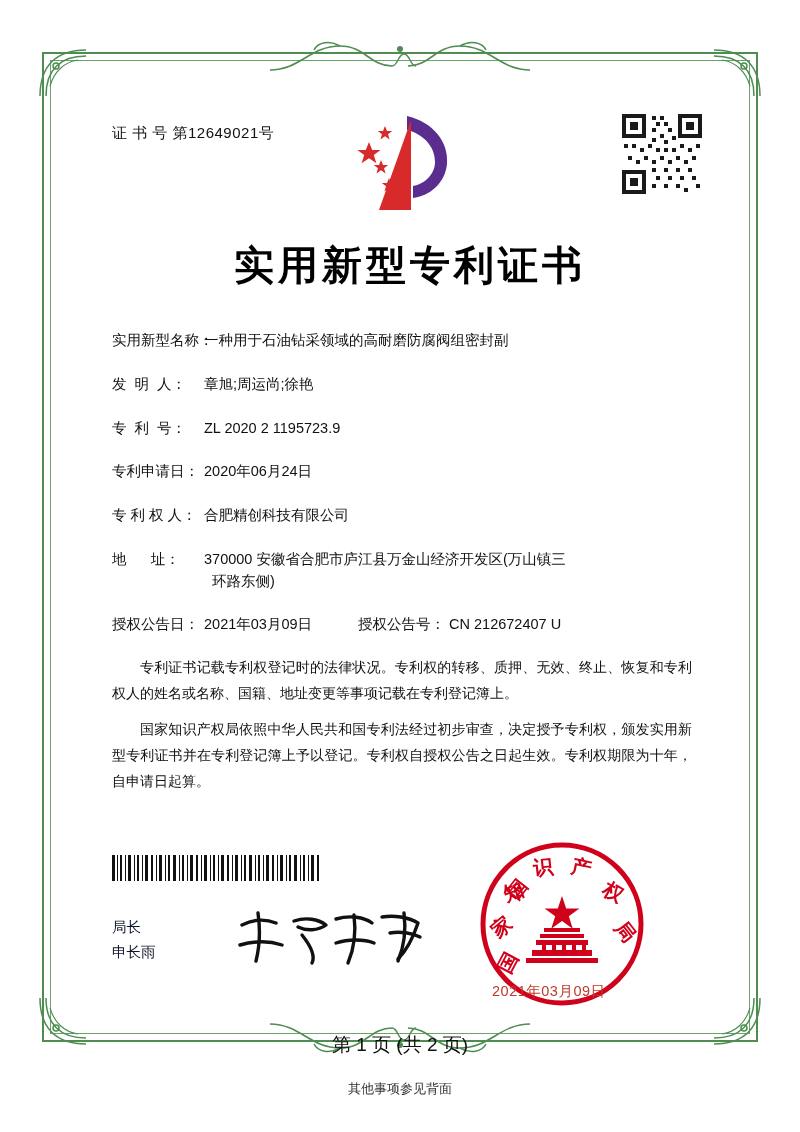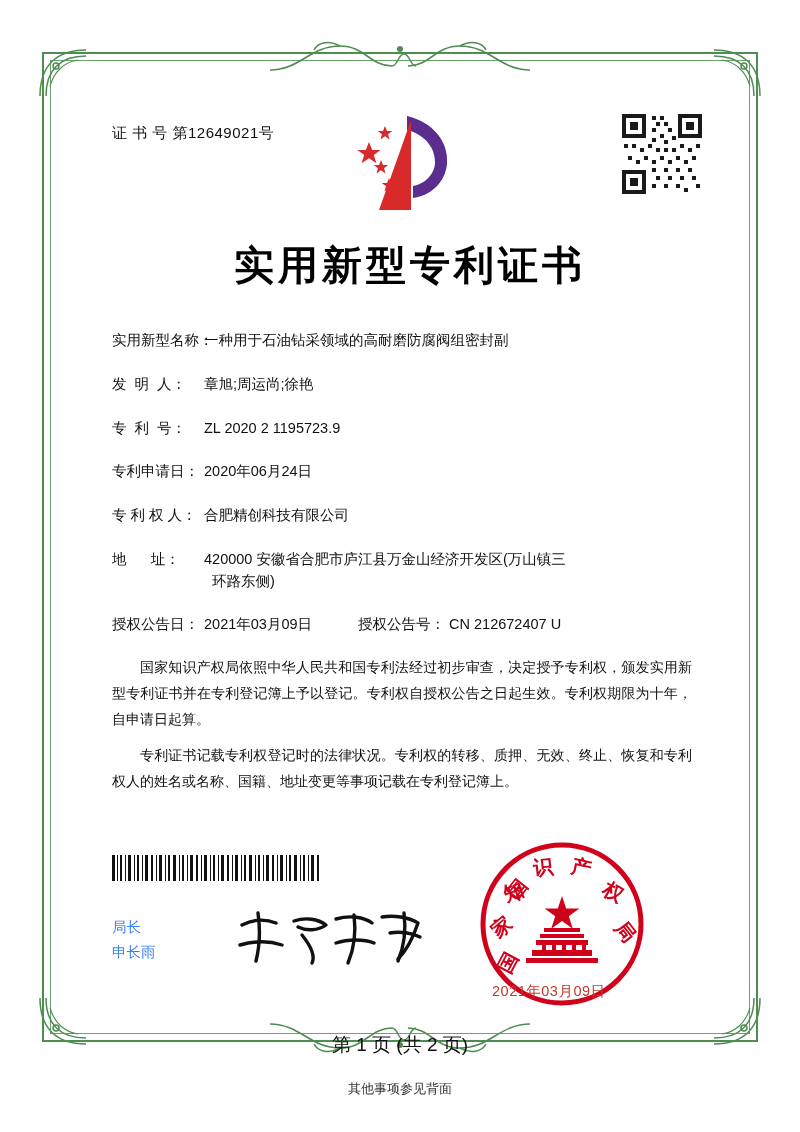--- a/index.html
+++ b/index.html
@@ -166,21 +166,21 @@
     height: 26px;
   }
 
   
   .sign-block {
     position: absolute;
     left: 112px;
     top: 915px;
     font-size: 14.5px;
     line-height: 1.75;
-    color: #3b82f6;
+    color: #0f172a;
   }
   .signature-script {
     position: absolute;
     left: 232px;
     top: 905px;
     width: 200px;
     height: 66px;
   }
 
   
@@ -397,39 +397,39 @@
     </div>
 
     <div class="field-row">
       <div class="field-label">专 利 权 人：</div>
       <div class="field-value">合肥精创科技有限公司</div>
     </div>
 
     <div class="field-row">
       <div class="field-label">地      址：</div>
       <div class="field-value">
-        <span>420000 安徽省合肥市庐江县万金山经济开发区(万山镇三</span>
+        <span>370000 安徽省合肥市庐江县万金山经济开发区(万山镇三</span>
         <span class="line2">环路东侧)</span>
       </div>
     </div>
 
     <div class="field-row inline-two">
       <div class="field-label">授权公告日：</div>
       <div class="field-value">
         <span>2021年03月09日</span>
         <span class="second-label">授权公告号：</span>
         <span>CN 212672407 U</span>
       </div>
     </div>
 
   </div>
 
   <div class="paragraphs">
+    <p>专利证书记载专利权登记时的法律状况。专利权的转移、质押、无效、终止、恢复和专利权人的姓名或名称、国籍、地址变更等事项记载在专利登记簿上。</p>
     <p>国家知识产权局依照中华人民共和国专利法经过初步审查，决定授予专利权，颁发实用新型专利证书并在专利登记簿上予以登记。专利权自授权公告之日起生效。专利权期限为十年，自申请日起算。</p>
-    <p>专利证书记载专利权登记时的法律状况。专利权的转移、质押、无效、终止、恢复和专利权人的姓名或名称、国籍、地址变更等事项记载在专利登记簿上。</p>
   </div>
 
   <div class="barcode">
     <svg viewBox="0 0 210 26" width="210" height="26" shape-rendering="crispEdges">
       <g fill="#111">
         <rect x="0" y="0" width="3" height="26"></rect>
           <rect x="5" y="0" width="1" height="26"></rect>
         <rect x="8" y="0" width="2" height="26"></rect>
           <rect x="13" y="0" width="1" height="26"></rect>
         <rect x="16" y="0" width="3" height="26"></rect>

